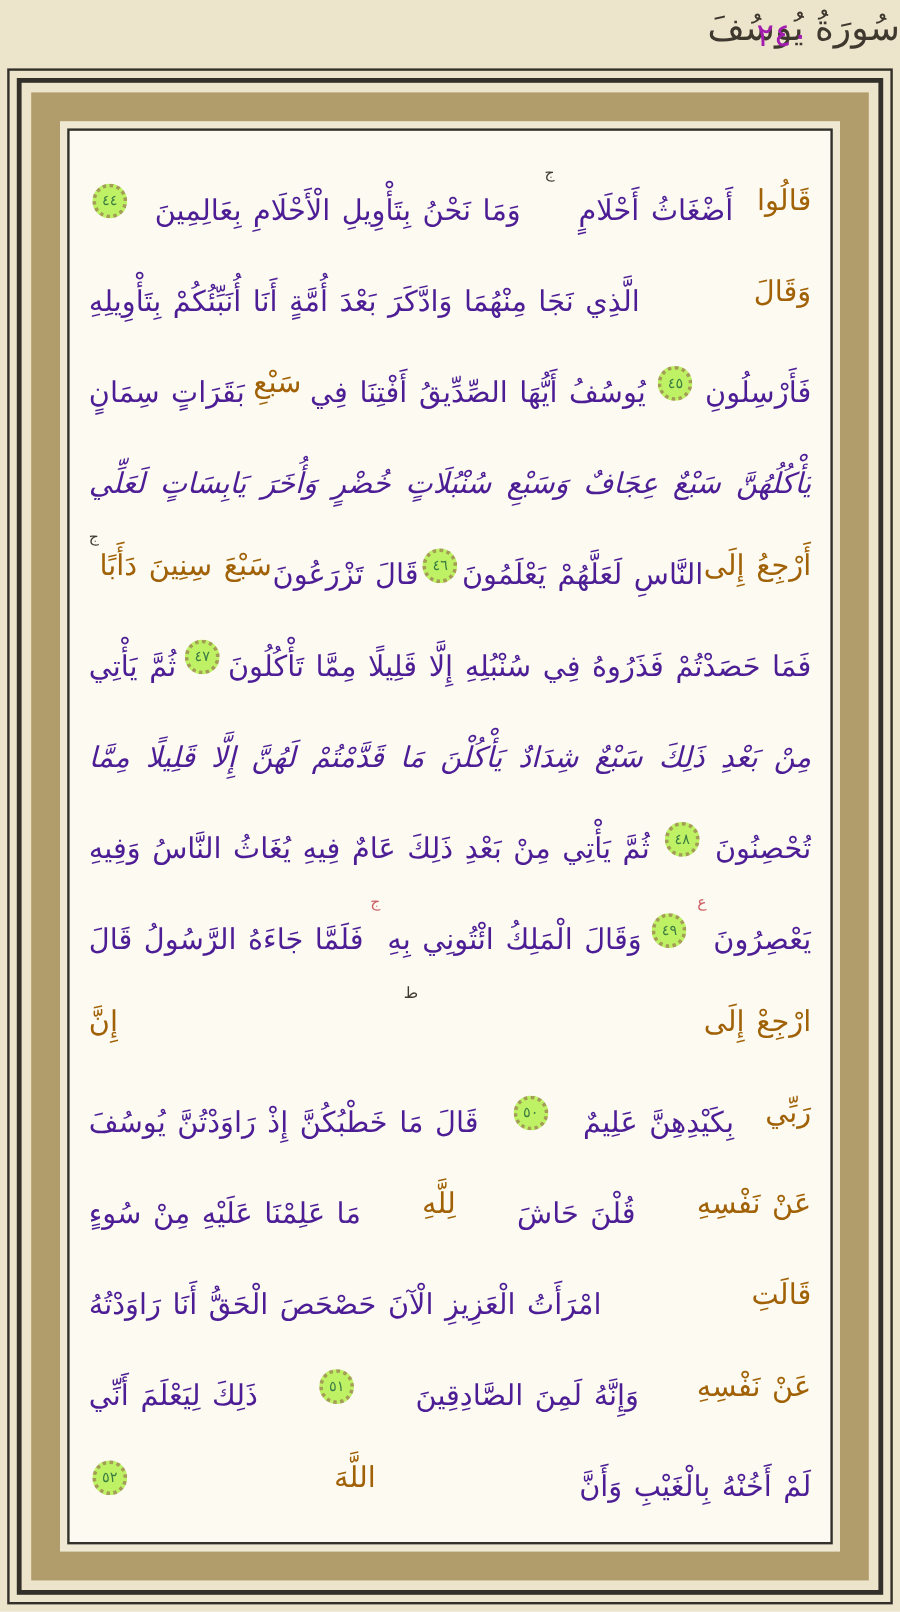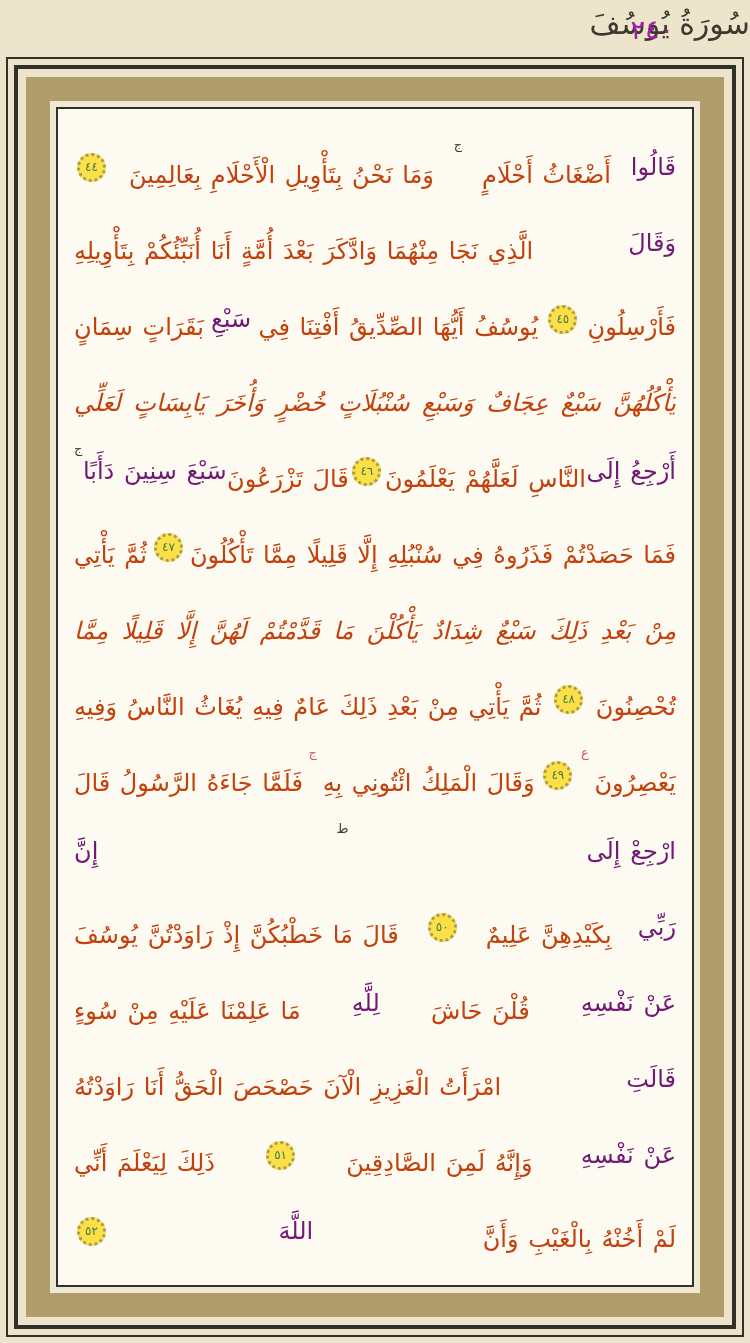--- a/index.html
+++ b/index.html
@@ -54,43 +54,43 @@
     direction: rtl;
     height: 76px;
     display: flex;
     align-items: center;
     justify-content: space-between;
     font-size: 24px;
     color: #403a31;
     overflow: hidden;
   }
   .seg { white-space: nowrap; word-spacing: 2px; }
-  .seg.black { color: #c2410c; margin-top: 16px; }
-  .seg.red   { color: #701a75; }
+  .seg.black { color: #4c1d95; margin-top: 16px; }
+  .seg.red   { color: #a16207; }
   .seg.waqf-black, .seg.waqf-red {
     font-size: 13px;
     align-self: flex-start;
     margin-top: 8px;
   }
   .seg.waqf-black { color: #403a31; }
   .seg.waqf-red   { color: #cd5f63; }
   .line.single { justify-content: stretch; font-style: italic; }
   .line.single .seg {
     width: 100%;
     text-align: justify;
     text-align-last: justify;
     white-space: normal;
   }
 
   
   .verse-marker {
     flex: 0 0 auto;
     width: 29px; height: 29px;
     border-radius: 50%;
-    background: #fde047;
+    background: #bef264;
     border: 3px dotted #a39d55;
     color: #3c7d44;
     font-size: 12px;
     display: inline-flex;
     align-items: center;
     justify-content: center;
     margin: 0 3px;
   }
 </style>
 </head>

